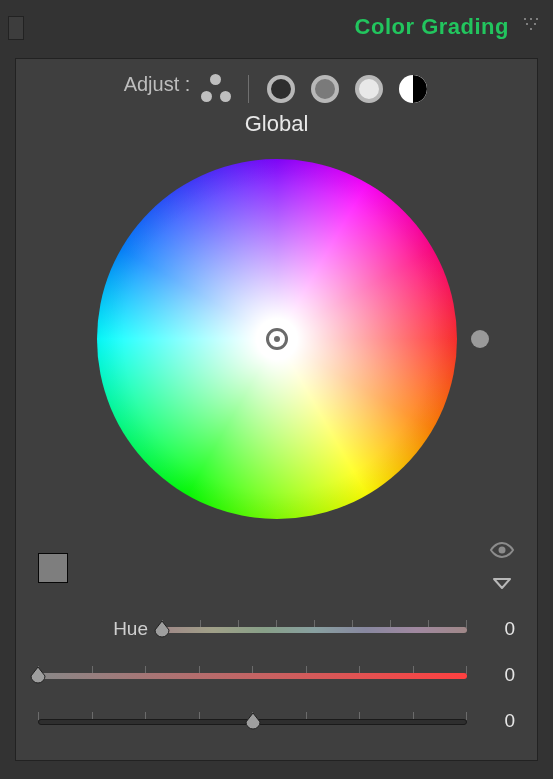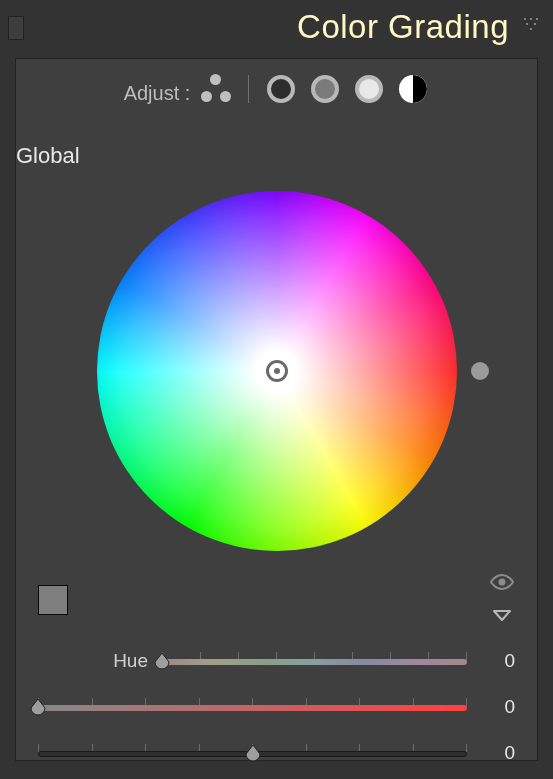--- a/index.html
+++ b/index.html
@@ -1,38 +1,38 @@
 <!DOCTYPE html>
 <html><head>
 <meta charset="utf-8">
 <style>
   html,body{margin:0;padding:0;background:#333;font-family:"Segoe UI",Arial,sans-serif;color:#ccc;-webkit-font-smoothing:antialiased}
   .app{width:553px;height:779px;background:#333;position:relative;box-sizing:border-box}
   .titlebar{height:54px;display:flex;align-items:center;justify-content:flex-end;padding:0 14px;box-sizing:border-box}
   .titlebar-toggle{width:14px;height:22px;background:#3d3d3d;border:1px solid #222;position:absolute;left:8px;top:16px}
-  .title{font-size:33px;color:#fef9c3;margin-right:14px;font-weight:400;letter-spacing:.5px}
+  .title{font-size:22px;color:#22c55e;margin-right:14px;font-weight:700;letter-spacing:.5px}
   .panel-switch{color:#999;font-size:18px}
   .panel{position:absolute;left:15px;right:15px;top:58px;bottom:18px;border:1px solid #222;background:#3f3f3f;box-sizing:border-box}
-  .adjust-row{display:flex;align-items:flex-end;justify-content:center;padding-top:14px;padding-bottom:6px}
+  .adjust-row{display:flex;align-items:flex-start;justify-content:center;padding-top:14px;padding-bottom:6px}
   .adjust-label{font-size:20px;color:#bdbdbd;margin-right:10px}
   .mode-sel{display:flex;align-items:center;gap:12px}
   .mode-btn{width:32px;height:32px;display:flex;align-items:center;justify-content:center;cursor:pointer}
   .mode-sep{width:1px;height:28px;background:#707070;margin:0 4px}
   .three-dots{position:relative;width:30px;height:30px}
   .three-dots .d{position:absolute;width:11px;height:11px;border-radius:50%;background:#bfbfbf}
   .three-dots .d1{left:9px;top:0}
   .three-dots .d2{left:0;bottom:2px}
   .three-dots .d3{right:0;bottom:2px}
   .circ{width:28px;height:28px;border-radius:50%;box-sizing:border-box}
   .circ.shadows{border:4px solid #b8b8b8;background:#2e2e2e}
   .circ.mids{border:4px solid #b8b8b8;background:#7a7a7a}
   .circ.highs{border:4px solid #b8b8b8;background:#e8e8e8}
   .circ.global{background:#fff;position:relative;overflow:hidden}
   .circ.global::after{content:"";position:absolute;left:14px;top:0;width:14px;height:28px;background:#000;border-radius:0 14px 14px 0}
-  .section-title{text-align:left;font-size:22px;color:#e8e8e8;margin-top:32px;font-weight:400}
+  .section-title{text-align:center;font-size:22px;color:#e8e8e8;margin-top:0;font-weight:400}
   .wheel-wrap{position:relative;width:360px;height:360px;margin:22px auto 0 auto}
   .wheel{width:360px;height:360px;border-radius:50%;position:absolute;left:0;top:0;
     background:conic-gradient(from 90deg,
       #ff2a2a, #ff7f00, #ffff00, #80ff00, #00ff00,
       #00ff80, #00ffff, #0080ff, #3a3aff, #8000ff,
       #ff00ff, #ff0080, #ff2a2a)}
   .wheel::after{content:"";position:absolute;inset:0;border-radius:50%;
     background:radial-gradient(circle at center,#fff 0%,#fff 8%,rgba(255,255,255,0) 72%)}
   .wheel-inner{position:absolute;inset:0;border-radius:50%;
     background:radial-gradient(circle at center,rgba(255,255,255,0) 60%,rgba(0,0,0,0.15) 100%)}

